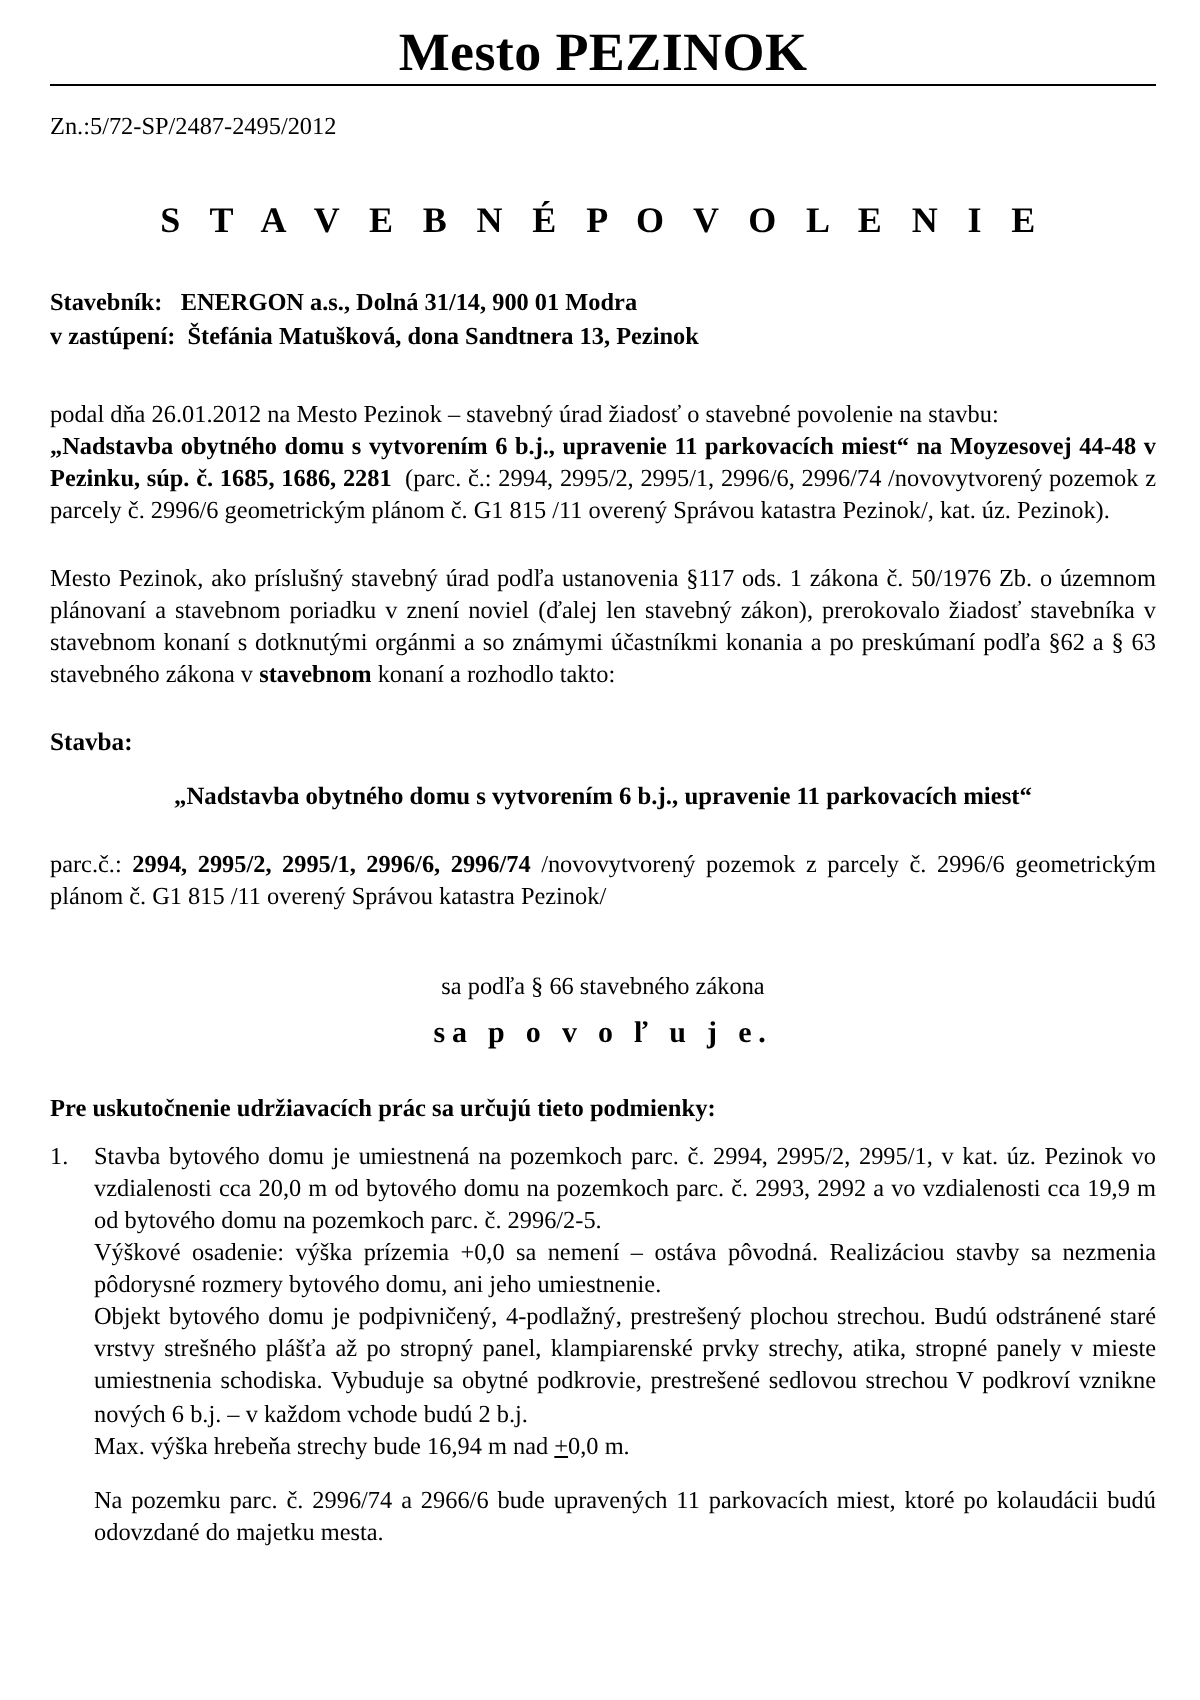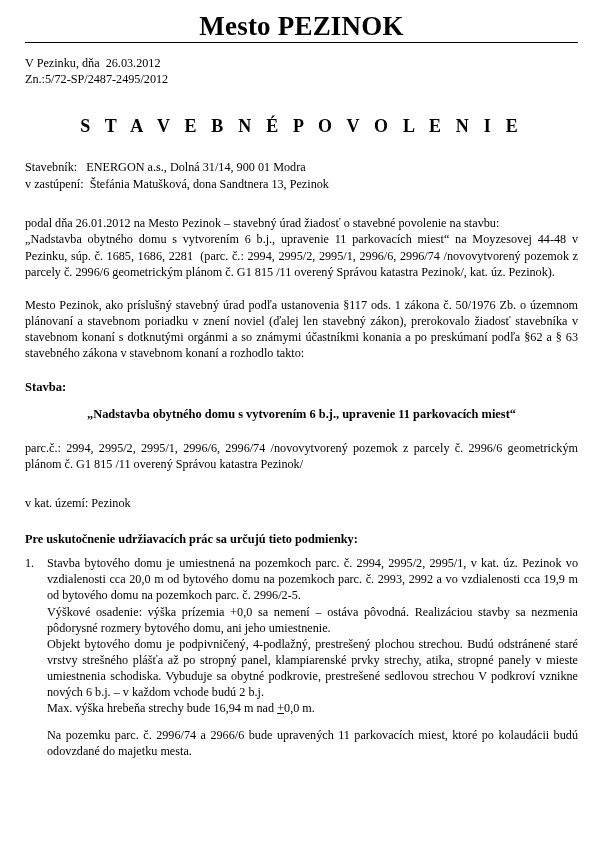--- a/index.html
+++ b/index.html
@@ -80,29 +80,29 @@
     font-size: 12.2px;
     line-height: 1.32;
   }
   .p-just {
     text-align: justify;
     text-justify: inter-word;
   }
   .gap-md { margin-top: 23px; }
   .gap-lg { margin-top: 17px; }
 
-  .b { font-weight: normal; }
+  .b { font-weight: bold; }
 
   
   .applicant {
     font-size: 12.2px;
     line-height: 1.35;
     padding-top: 20px;
   }
-  .applicant .lbl { font-weight: normal; }
+  .applicant .lbl { font-weight: bold; }
 
   
   .section-label {
     font-size: 12.6px;
     font-weight: bold;
     padding-top: 19px;
   }
   .stavba-title {
     text-align: center;
     font-size: 12.4px;
@@ -162,21 +162,20 @@
 <body>
 
 <div class="page">
 
   <div class="letterhead">
     <div class="org-title">Mesto PEZINOK</div>
     <hr class="rule">
   </div>
 
   <div class="refblock">
-    <div>V Pezinku, dňa  26.03.2012</div>
     <div>Zn.:5/72-SP/2487-2495/2012</div>
   </div>
 
   <div class="doc-heading">S T A V E B N É   P O V O L E N I E</div>
 
   <div class="applicant">
     <div>
       <span class="lbl">Stavebník:</span>
       <span>&nbsp;&nbsp;</span><span class="b">ENERGON a.s., Dolná 31/14, 900 01 Modra</span>
     </div>
@@ -191,22 +190,25 @@
 
   <p class="p-just gap-lg"><span>Mesto Pezinok, ako príslušný stavebný úrad podľa ustanovenia §117 ods. 1 zákona č. 50/1976 Zb. o územnom plánovaní a stavebnom poriadku v znení noviel (ďalej len stavebný zákon), prerokovalo žiadosť stavebníka v stavebnom konaní s dotknutými  orgánmi a so známymi účastníkmi konania a po preskúmaní podľa §62 a § 63 stavebného zákona v</span><span>&nbsp;</span><span class="b">stavebnom</span><span> konaní a rozhodlo takto:</span></p>
 
   <div class="section-label">Stavba:</div>
   <div class="stavba-title">
     <div>„Nadstavba obytného domu s vytvorením 6 b.j., upravenie 11 parkovacích miest“</div>
   </div>
 
   <p class="p-just gap-lg"><span>parc.č.:</span><span>&nbsp;</span><span class="b">2994, 2995/2, 2995/1, 2996/6, 2996/74</span><span> /novovytvorený pozemok z parcely č. 2996/6 geometrickým plánom č. G1 815 /11 overený Správou katastra Pezinok/</span></p>
 
-  <p class="gap-md"><span>v kat. území:</span><span>&nbsp;</span><span class="b">Pezinok</span></p>
-
+
+  <div class="ruling">
+    <div class="ruling-law">sa podľa § 66 stavebného zákona</div>
+    <div class="ruling-verdict">sa  p o v o ľ u j e.</div>
+  </div>
 
   <div class="cond-heading">Pre uskutočnenie udržiavacích prác sa určujú tieto podmienky:</div>
 
   <div class="cond-list">
     <div class="cond-item">
       <div class="cond-num">1.</div>
       <div class="cond-body">
         <p class="sub">Stavba bytového domu je umiestnená na pozemkoch parc. č. 2994, 2995/2, 2995/1, v kat. úz. Pezinok vo vzdialenosti cca 20,0 m od bytového domu na pozemkoch parc. č. 2993, 2992 a vo vzdialenosti cca 19,9 m od bytového domu na pozemkoch parc. č. 2996/2-5.</p>
         <p class="sub">Výškové osadenie: výška prízemia +0,0 sa nemení – ostáva pôvodná. Realizáciou stavby sa nezmenia pôdorysné rozmery bytového domu, ani jeho umiestnenie.</p>
         <p class="sub">Objekt bytového domu je podpivničený, 4-podlažný, prestrešený plochou strechou. Budú odstránené  staré vrstvy strešného plášťa až po stropný panel, klampiarenské prvky strechy, atika, stropné panely v mieste umiestnenia schodiska. Vybuduje sa obytné podkrovie, prestrešené sedlovou strechou V podkroví vznikne nových 6 b.j. – v každom vchode budú 2 b.j.</p>

